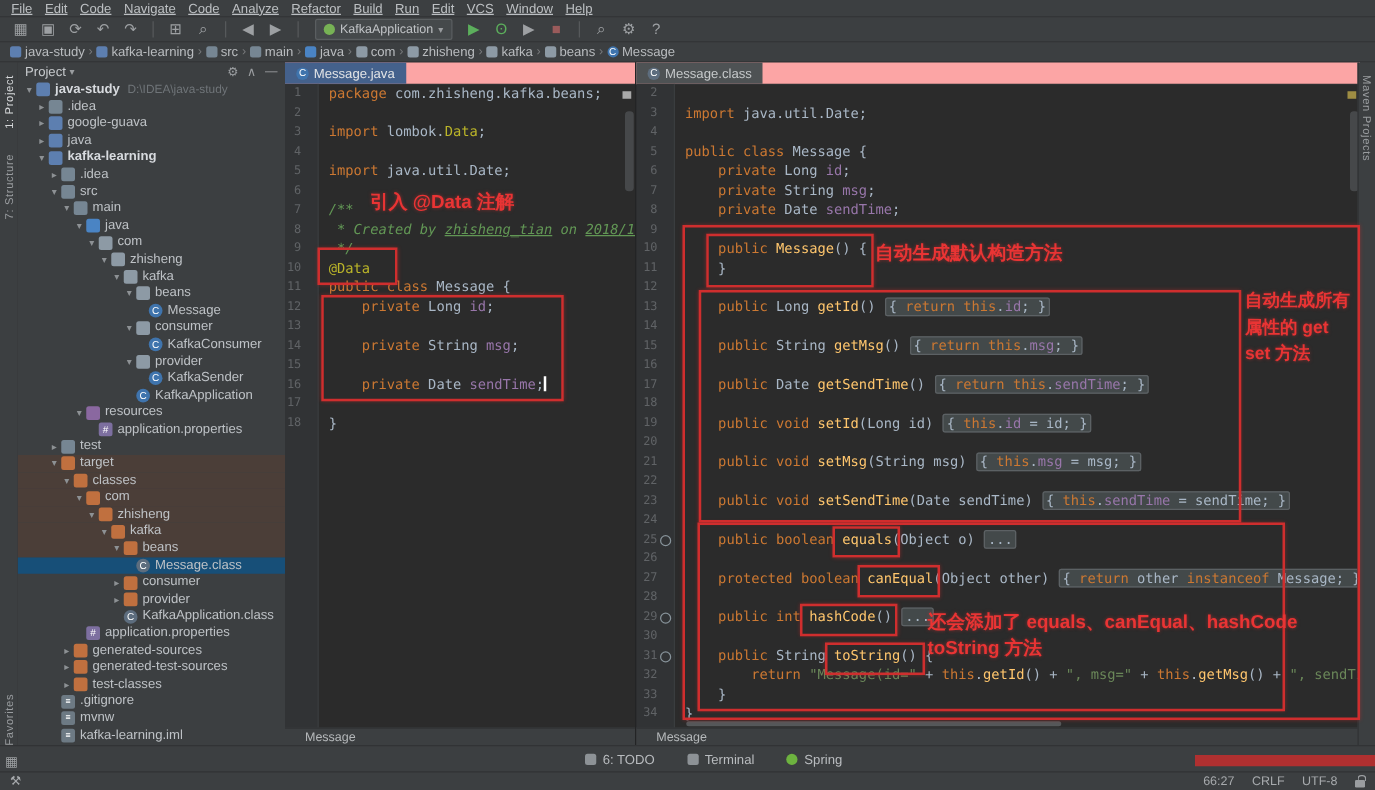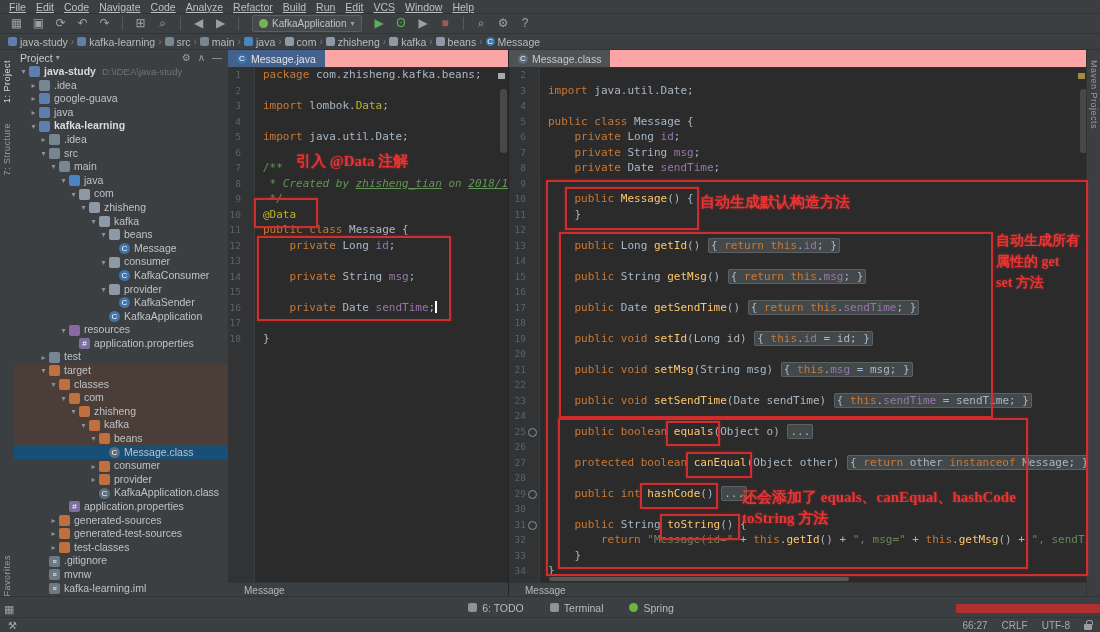--- a/index.html
+++ b/index.html
@@ -108,21 +108,21 @@
              border-top:1px solid #313335;display:flex;align-items:center;font-size:10px;
              color:#a7aaad;padding:0 8px;gap:14px;}
   #statusbar .right{margin-left:auto;display:flex;gap:14px;align-items:center;}
   .lock{width:8px;height:6px;background:#9a9da0;border-radius:1px;position:relative;display:inline-block;margin-top:3px;}
   .lock::before{content:"";position:absolute;left:1.5px;top:-4px;width:5px;height:4px;
                 border:1.5px solid #9a9da0;border-bottom:none;border-radius:3px 3px 0 0;}
   
   #overlay{position:absolute;left:0;top:0;width:1100px;height:632px;pointer-events:none;z-index:60;}
   .anno-box{position:absolute;border:2px solid #cf2e2e;box-shadow:0 0 3px rgba(220,40,40,.45);}
   .anno-text{position:absolute;color:#e93434;font-weight:bold;
-             font-family:Liberation Serif, serif;
+             font-family:Liberation Sans, sans-serif;
              text-shadow:0 0 3px rgba(230,50,50,.55);line-height:21px;white-space:nowrap;}
   .anno-bar{position:absolute;background:#b03030;}
 </style>
 </head>
 <body>
 
 <div id="app">
   <div id="menubar">
       <span class="mi">File</span>
       <span class="mi">Edit</span>

